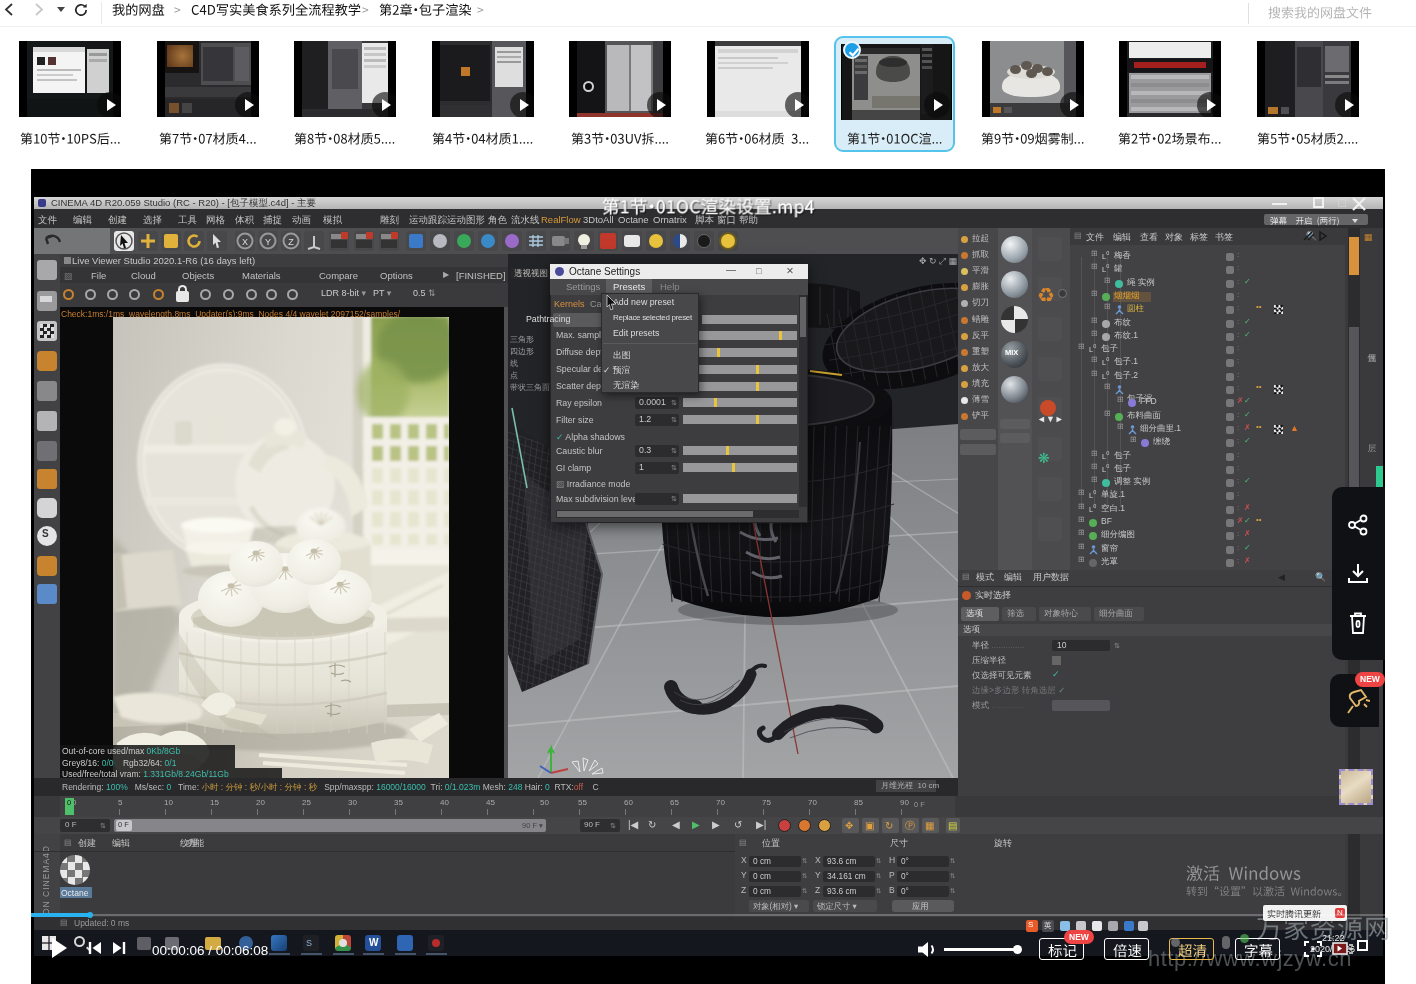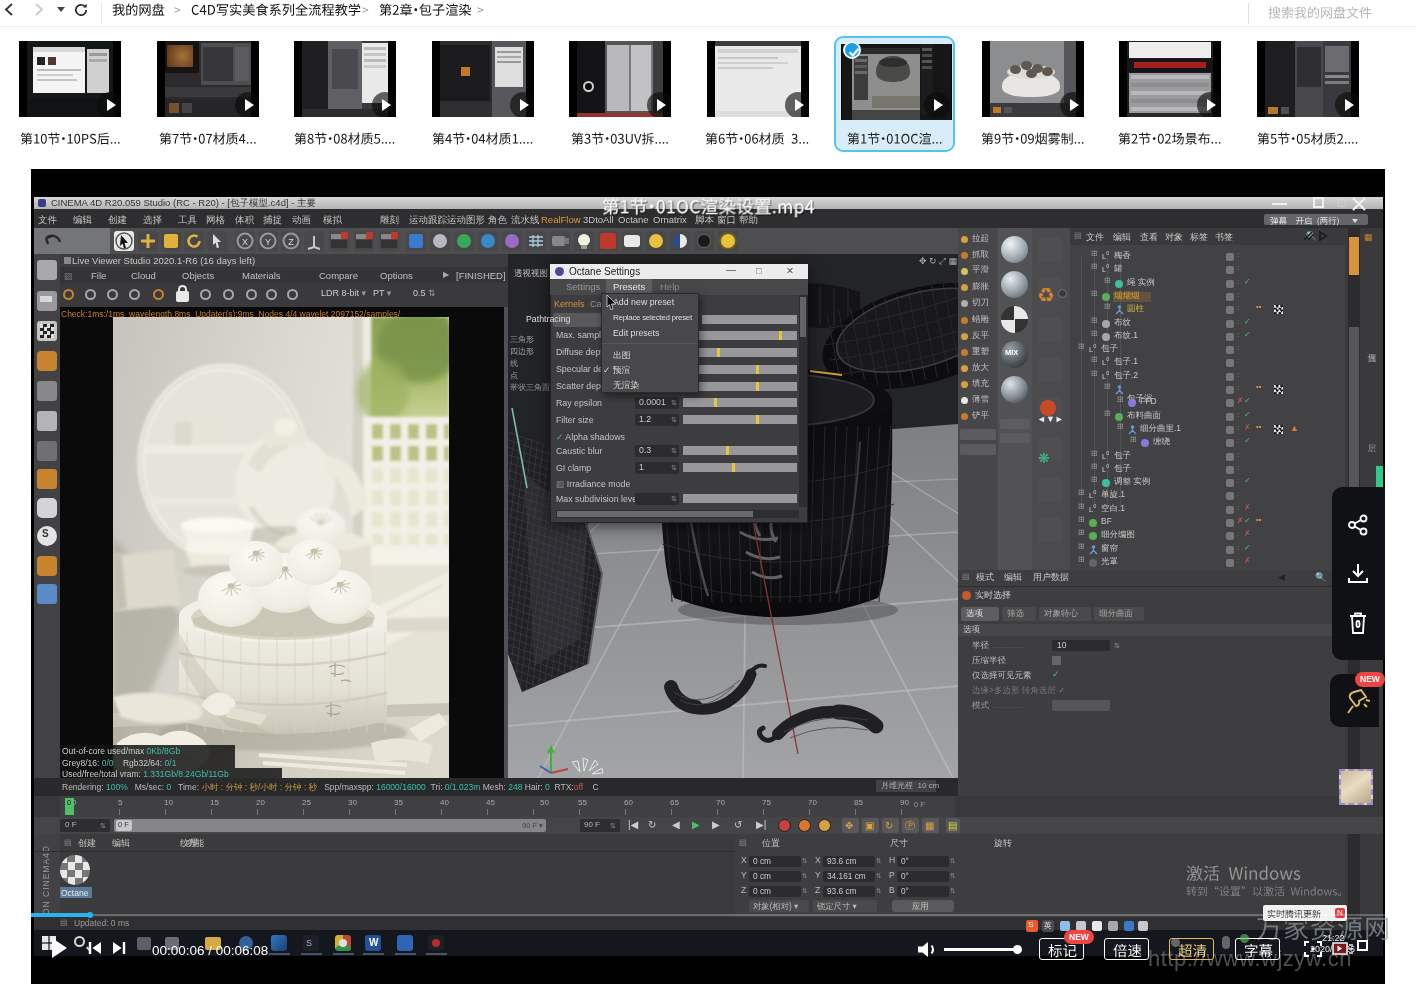--- a/index.html
+++ b/index.html
@@ -1080,21 +1080,21 @@
     <span style="position:absolute;left:476px;top:150px;font-size:8px;color:#9a9a9c;white-space:nowrap;">四边形</span>
     <span style="position:absolute;left:476px;top:162px;font-size:8px;color:#9a9a9c;white-space:nowrap;">线</span>
     <span style="position:absolute;left:476px;top:174px;font-size:8px;color:#9a9a9c;white-space:nowrap;">点</span>
     <span style="position:absolute;left:476px;top:186px;font-size:8px;color:#9a9a9c;white-space:nowrap;">带状三角面</span>
     <div style="position:absolute;left:924px;top:31px;width:40px;height:342px;background:#47474a;"></div>
     <div style="position:absolute;left:927px;top:39px;width:7px;height:7px;background:#d8a040;border-radius:50%;"></div>
     <span style="position:absolute;left:938px;top:36px;font-size:8.5px;color:#c0c0c0;white-space:nowrap;">拉起</span>
     <div style="position:absolute;left:927px;top:55.1px;width:7px;height:7px;background:#c87830;border-radius:50%;"></div>
     <span style="position:absolute;left:938px;top:52.1px;font-size:8.5px;color:#c0c0c0;white-space:nowrap;">抓取</span>
     <div style="position:absolute;left:927px;top:71.2px;width:7px;height:7px;background:#d8c060;border-radius:50%;"></div>
-    <span style="position:absolute;left:938px;top:68.2px;font-size:8.5px;color:#c0c0c0;white-space:nowrap;font-family:Liberation Mono, monospace;">平滑</span>
+    <span style="position:absolute;left:938px;top:68.2px;font-size:8.5px;color:#c0c0c0;white-space:nowrap;">平滑</span>
     <div style="position:absolute;left:927px;top:87.3px;width:7px;height:7px;background:#d8a040;border-radius:50%;"></div>
     <span style="position:absolute;left:938px;top:84.3px;font-size:8.5px;color:#c0c0c0;white-space:nowrap;">膨胀</span>
     <div style="position:absolute;left:927px;top:103.4px;width:7px;height:7px;background:#b0b0b0;border-radius:50%;"></div>
     <span style="position:absolute;left:938px;top:100.4px;font-size:8.5px;color:#c0c0c0;white-space:nowrap;">切刀</span>
     <div style="position:absolute;left:927px;top:119.5px;width:7px;height:7px;background:#c87830;border-radius:50%;"></div>
     <span style="position:absolute;left:938px;top:116.5px;font-size:8.5px;color:#c0c0c0;white-space:nowrap;">蜡雕</span>
     <div style="position:absolute;left:927px;top:135.6px;width:7px;height:7px;background:#d8a040;border-radius:50%;"></div>
     <span style="position:absolute;left:938px;top:132.6px;font-size:8.5px;color:#c0c0c0;white-space:nowrap;">反平</span>
     <div style="position:absolute;left:927px;top:151.7px;width:7px;height:7px;background:#c87830;border-radius:50%;"></div>
     <span style="position:absolute;left:938px;top:148.7px;font-size:8.5px;color:#c0c0c0;white-space:nowrap;">重塑</span>

